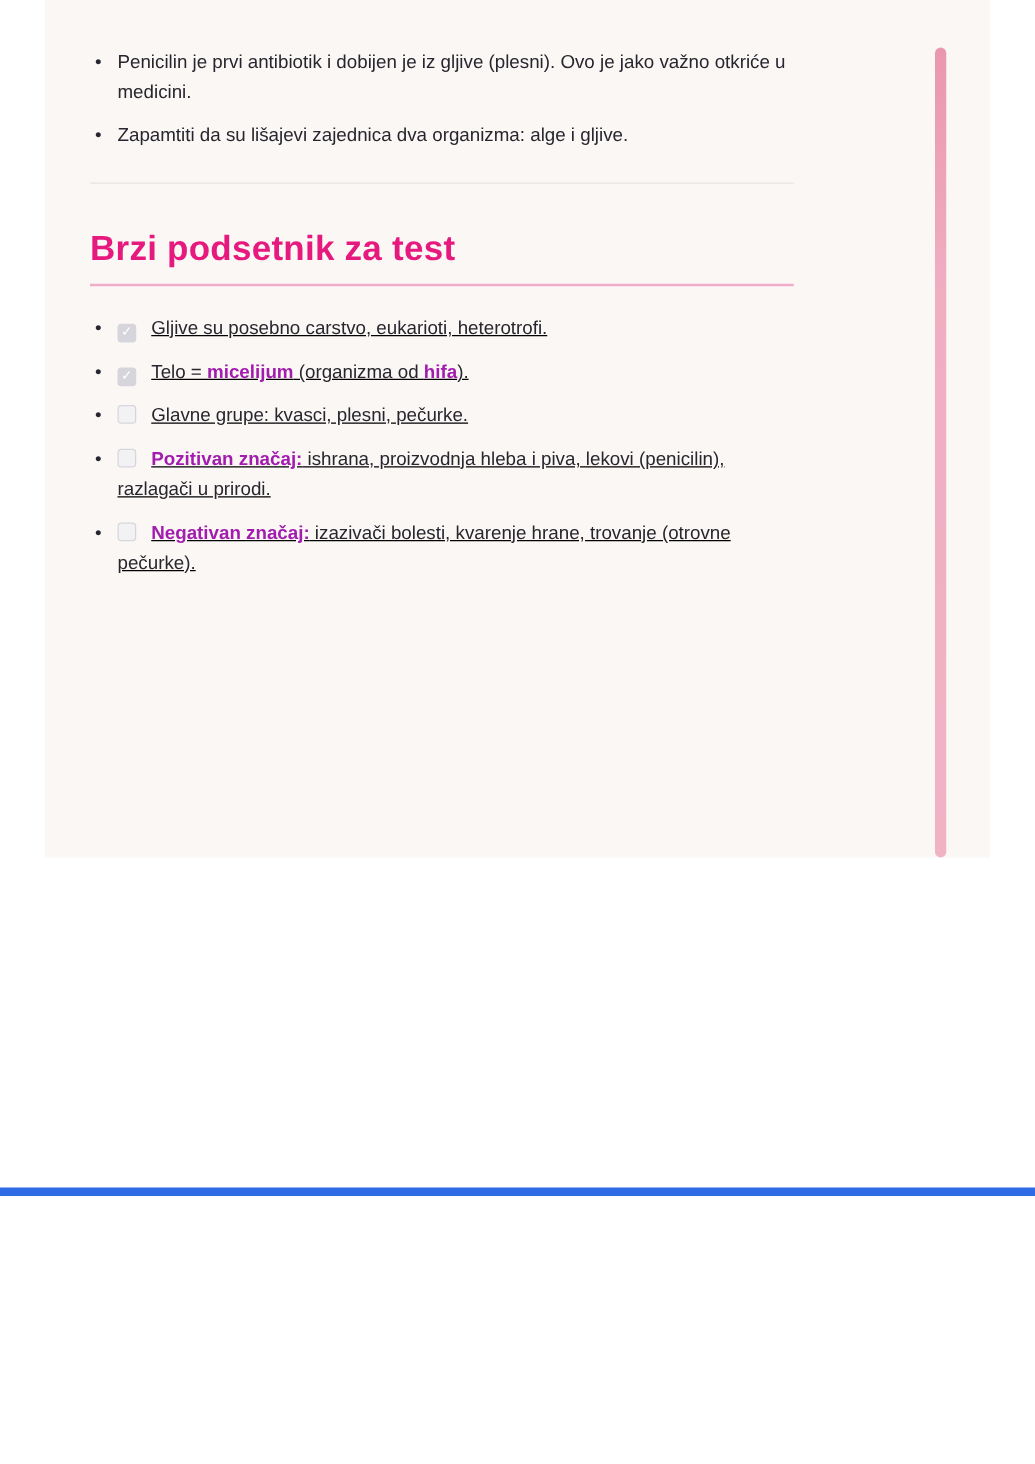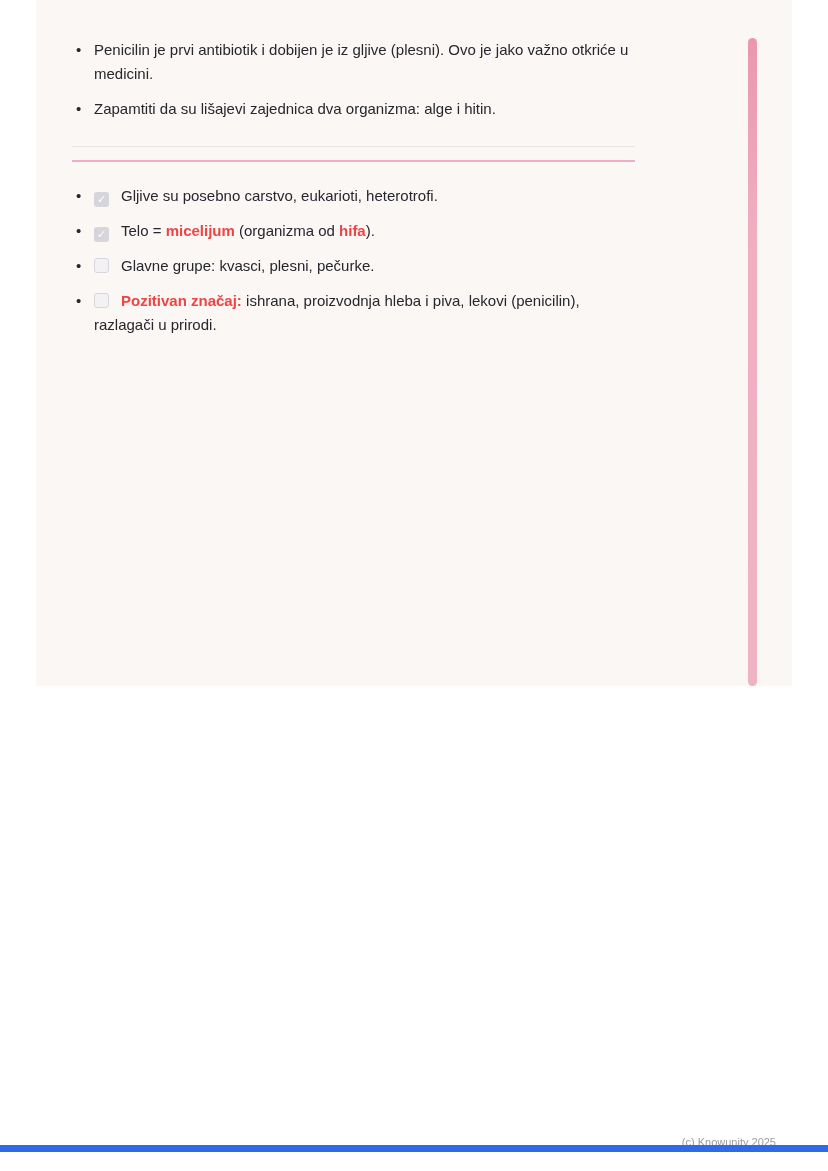--- a/index.html
+++ b/index.html
@@ -4,21 +4,21 @@
 <style>
   * { margin: 0; padding: 0; box-sizing: border-box; }
   html, body { background: #ffffff; }
   body {
     font-family: "Liberation Sans", sans-serif;
     width: 828px;
   }
   .page {
     position: relative;
     width: 828px;
-    height: 1152px;
+    height: 957px;
     background: #ffffff;
     overflow: hidden;
   }
   .card {
     position: absolute;
     left: 36px;
     top: 0;
     width: 756px;
     height: 686px;
     background: #fbf7f4;
@@ -59,41 +59,41 @@
     font-weight: 700;
     color: #e6197e;
     letter-spacing: 0.2px;
   }
   .title-underline {
     margin-top: 13px;
     height: 2px;
     width: 100%;
     background: #eeadc9;
   }
-  .checklist { margin-top: 22px; }
+  .checklist { margin-top: 22px; text-decoration: underline; }
   .cb {
     display: inline-block;
     width: 15px;
     height: 15px;
     border-radius: 3px;
     margin-right: 12px;
     vertical-align: -2px;
     text-align: center;
     font-size: 11px;
     line-height: 15px;
   }
   .cb.checked {
     background: #d5d5db;
     color: #ffffff;
   }
   .cb.unchecked {
     background: #f2f2f5;
     border: 1px solid #d6d6dc;
   }
-  .checklist b { font-weight: 700; color: #ef4444; }
+  .checklist b { font-weight: 700; color: #a21caf; }
   .scroll-stripe {
     position: absolute;
     right: 35px;
     top: 38px;
     width: 9px;
     height: 648px;
     border-radius: 5px;
     background: linear-gradient(180deg, #e997b0 0%, #f0aec3 30%, #f0b3c6 100%);
   }
   .footer {
@@ -113,28 +113,30 @@
   }
 </style>
 </head>
 <body>
 
 <div class="page">
   <div class="card">
     <div class="content">
       <ul class="notes" id="notes-list">
           <li>Penicilin je prvi antibiotik i dobijen je iz gljive (plesni). Ovo je jako važno otkriće u medicini.</li>
-          <li>Zapamtiti da su lišajevi zajednica dva organizma: alge i hitin.</li>
+          <li>Zapamtiti da su lišajevi zajednica dva organizma: alge i gljive.</li>
         </ul>
       <hr class="divider">
+      <h1 class="section-title">Brzi podsetnik za test</h1>
       <div class="title-underline"></div>
       <ul class="checklist" id="checklist">
           <li><span class="cb checked">✓</span><span>Gljive su posebno carstvo, eukarioti, heterotrofi.</span></li>
           <li><span class="cb checked">✓</span><span>Telo = </span><b>micelijum</b><span> (organizma od </span><b>hifa</b><span>).</span></li>
           <li><span class="cb unchecked"></span><span>Glavne grupe: kvasci, plesni, pečurke.</span></li>
           <li><span class="cb unchecked"></span><b>Pozitivan značaj:</b><span> ishrana, proizvodnja hleba i piva, lekovi (penicilin), razlagači u prirodi.</span></li>
+          <li><span class="cb unchecked"></span><b>Negativan značaj:</b><span> izazivači bolesti, kvarenje hrane, trovanje (otrovne pečurke).</span></li>
         </ul>
     </div>
     <div class="scroll-stripe"></div>
   </div>
   <div class="footer">(c) Knowunity 2025</div>
   <div class="bottom-bar"></div>
 </div>
 
 </body></html>

